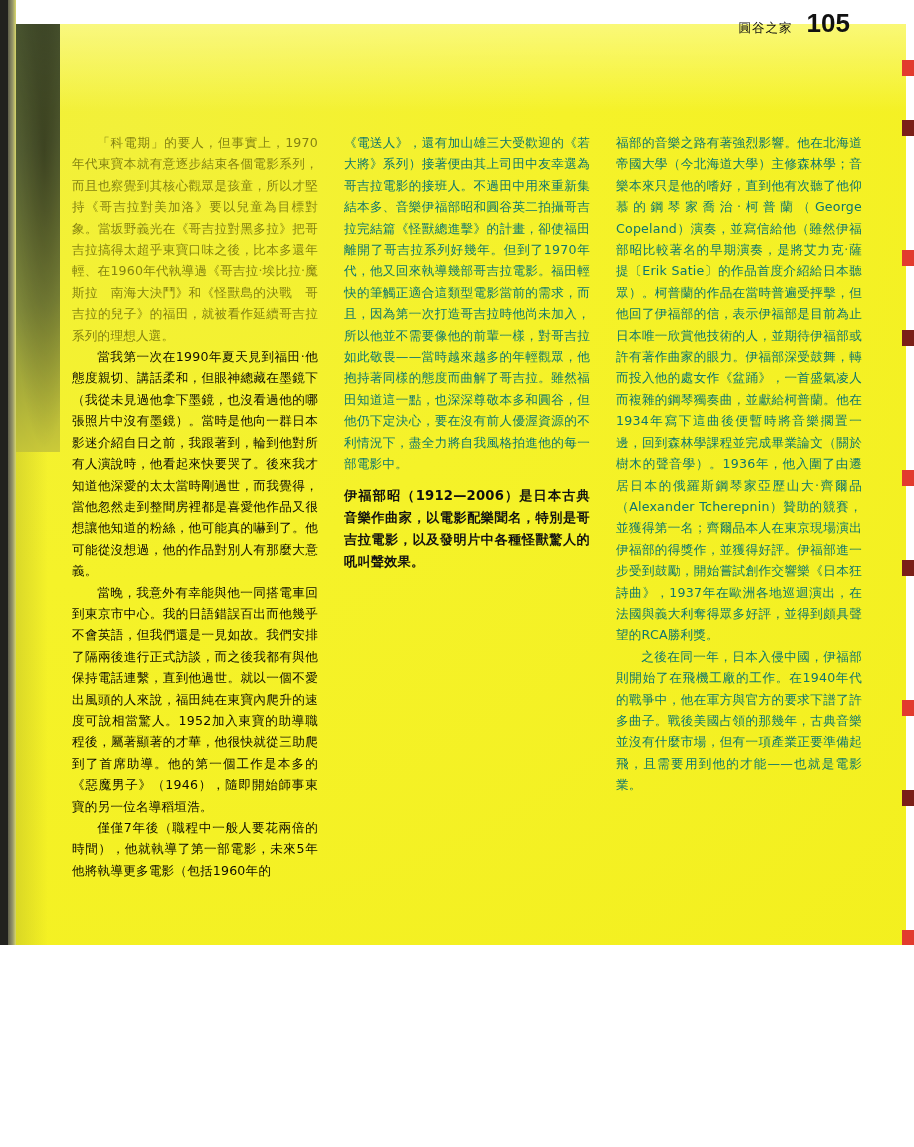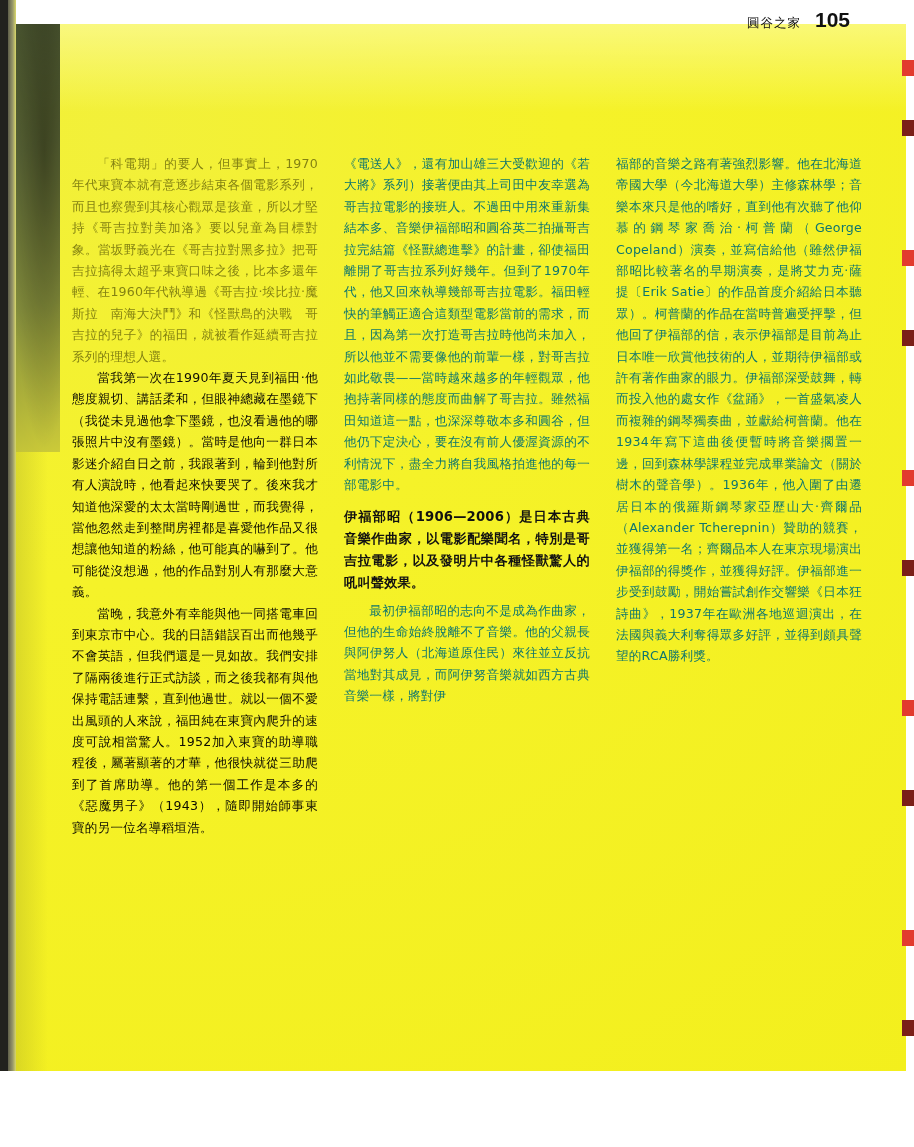--- a/index.html
+++ b/index.html
@@ -11,21 +11,21 @@
     width: 914px;
     height: 1147px;
     font-family: "DejaVu Sans", "Liberation Sans", sans-serif;
     overflow: hidden;
   }
 
   
   .page {
     position: relative;
     width: 914px;
-    height: 1071px;
+    height: 945px;
     background: #ffffff;
     overflow: hidden;
   }
 
   
   .scan-edge {
     position: absolute;
     left: 0; top: 0;
     width: 16px; height: 1147px;
     background: linear-gradient(90deg,#2f2f2b 0%, #4b4b40 40%, #9a9a6a 80%, #d9d86a 100%);
@@ -104,30 +104,30 @@
   }
   .header-label {
     font-family: "DejaVu Sans", sans-serif;
     font-size: 12.5px;
     color: #111;
     letter-spacing: 1px;
     white-space: nowrap;
   }
   .page-number {
     font-family: "Liberation Sans", sans-serif;
-    font-size: 21px;
+    font-size: 26px;
     font-weight: bold;
     color: #111;
   }
 
   
   .columns {
     position: absolute;
     left: 72px;
-    top: 153px;
+    top: 132px;
     width: 790px;
     height: 960px;
     display: flex;
     gap: 26px;
     z-index: 4;
   }
   .col {
     width: 246px;
     position: relative;
   }
@@ -192,29 +192,30 @@
       <span class="header-label">圓谷之家</span>
       <span class="page-number">105</span>
     </div>
   </div>
 
   <div class="columns">
 
     <div class="col col-1">
       <p class="indent faded-strong">「科電期」的要人，但事實上，1970年代東寶本就有意逐步結束各個電影系列，而且也察覺到其核心觀眾是孩童，所以才堅持《哥吉拉對美加洛》要以兒童為目標對象。當坂野義光在《哥吉拉對黑多拉》把哥吉拉搞得太超乎東寶口味之後，比本多還年輕、在1960年代執導過《哥吉拉‧埃比拉‧魔斯拉　南海大決鬥》和《怪獸島的決戰　哥吉拉的兒子》的福田，就被看作延續哥吉拉系列的理想人選。</p>
       <p class="indent">當我第一次在1990年夏天見到福田‧他態度親切、講話柔和，但眼神總藏在墨鏡下（我從未見過他拿下墨鏡，也沒看過他的哪張照片中沒有墨鏡）。當時是他向一群日本影迷介紹自日之前，我跟著到，輪到他對所有人演說時，他看起來快要哭了。後來我才知道他深愛的太太當時剛過世，而我覺得，當他忽然走到整間房裡都是喜愛他作品又很想讓他知道的粉絲，他可能真的嚇到了。他可能從沒想過，他的作品對別人有那麼大意義。</p>
-      <p class="indent">當晚，我意外有幸能與他一同搭電車回到東京市中心。我的日語錯誤百出而他幾乎不會英語，但我們還是一見如故。我們安排了隔兩後進行正式訪談，而之後我都有與他保持電話連繫，直到他過世。就以一個不愛出風頭的人來說，福田純在東寶內爬升的速度可說相當驚人。1952加入東寶的助導職程後，屬著顯著的才華，他很快就從三助爬到了首席助導。他的第一個工作是本多的《惡魔男子》（1943），隨即開始師事東寶的另一位名導稻垣浩。</p>
+      <p class="indent">當晚，我意外有幸能與他一同搭電車回到東京市中心。我的日語錯誤百出而他幾乎不會英語，但我們還是一見如故。我們安排了隔兩後進行正式訪談，而之後我都有與他保持電話連繫，直到他過世。就以一個不愛出風頭的人來說，福田純在東寶內爬升的速度可說相當驚人。1952加入東寶的助導職程後，屬著顯著的才華，他很快就從三助爬到了首席助導。他的第一個工作是本多的《惡魔男子》（1946），隨即開始師事東寶的另一位名導稻垣浩。</p>
+      <p class="indent">僅僅7年後（職程中一般人要花兩倍的時間），他就執導了第一部電影，未來5年他將執導更多電影（包括1960年的</p>
     </div>
 
     <div class="col col-2">
       <p>《電送人》，還有加山雄三大受歡迎的《若大將》系列）接著便由其上司田中友幸選為哥吉拉電影的接班人。不過田中用來重新集結本多、音樂伊福部昭和圓谷英二拍攝哥吉拉完結篇《怪獸總進擊》的計畫，卻使福田離開了哥吉拉系列好幾年。但到了1970年代，他又回來執導幾部哥吉拉電影。福田輕快的筆觸正適合這類型電影當前的需求，而且，因為第一次打造哥吉拉時他尚未加入，所以他並不需要像他的前輩一樣，對哥吉拉如此敬畏——當時越來越多的年輕觀眾，他抱持著同樣的態度而曲解了哥吉拉。雖然福田知道這一點，也深深尊敬本多和圓谷，但他仍下定決心，要在沒有前人優渥資源的不利情況下，盡全力將自我風格拍進他的每一部電影中。</p>
       <div class="spacer-10"></div>
-      <p class="lead">伊福部昭（1906—2006）是日本古典音樂作曲家，以電影配樂聞名，特別是哥吉拉電影，以及發明片中各種怪獸驚人的吼叫聲效果。</p>
+      <p class="lead">伊福部昭（1912—2006）是日本古典音樂作曲家，以電影配樂聞名，特別是哥吉拉電影，以及發明片中各種怪獸驚人的吼叫聲效果。</p>
       <div class="spacer-6"></div>
-      <p class="indent">最初伊福部昭的志向不是成為作曲家，但他的生命始終脫離不了音樂。他的父親長與阿伊努人（北海道原住民）來往並立反抗當地對其成見，而阿伊努音樂就如西方古典音樂一樣，將對伊</p>
     </div>
 
     <div class="col col-3">
       <p>福部的音樂之路有著強烈影響。他在北海道帝國大學（今北海道大學）主修森林學；音樂本來只是他的嗜好，直到他有次聽了他仰慕的鋼琴家喬治‧柯普蘭（George Copeland）演奏，並寫信給他（雖然伊福部昭比較著名的早期演奏，是將艾力克‧薩提〔Erik Satie〕的作品首度介紹給日本聽眾）。柯普蘭的作品在當時普遍受抨擊，但他回了伊福部的信，表示伊福部是目前為止日本唯一欣賞他技術的人，並期待伊福部或許有著作曲家的眼力。伊福部深受鼓舞，轉而投入他的處女作《盆踊》，一首盛氣凌人而複雜的鋼琴獨奏曲，並獻給柯普蘭。他在1934年寫下這曲後便暫時將音樂擱置一邊，回到森林學課程並完成畢業論文（關於樹木的聲音學）。1936年，他入圍了由遷居日本的俄羅斯鋼琴家亞歷山大‧齊爾品（Alexander Tcherepnin）贊助的競賽，並獲得第一名；齊爾品本人在東京現場演出伊福部的得獎作，並獲得好評。伊福部進一步受到鼓勵，開始嘗試創作交響樂《日本狂詩曲》，1937年在歐洲各地巡迴演出，在法國與義大利奪得眾多好評，並得到頗具聲望的RCA勝利獎。</p>
+      <p class="indent">之後在同一年，日本入侵中國，伊福部則開始了在飛機工廠的工作。在1940年代的戰爭中，他在軍方與官方的要求下譜了許多曲子。戰後美國占領的那幾年，古典音樂並沒有什麼市場，但有一項產業正要準備起飛，且需要用到他的才能——也就是電影業。</p>
     </div>
 
   </div>
 </div>
 
 </body></html>

